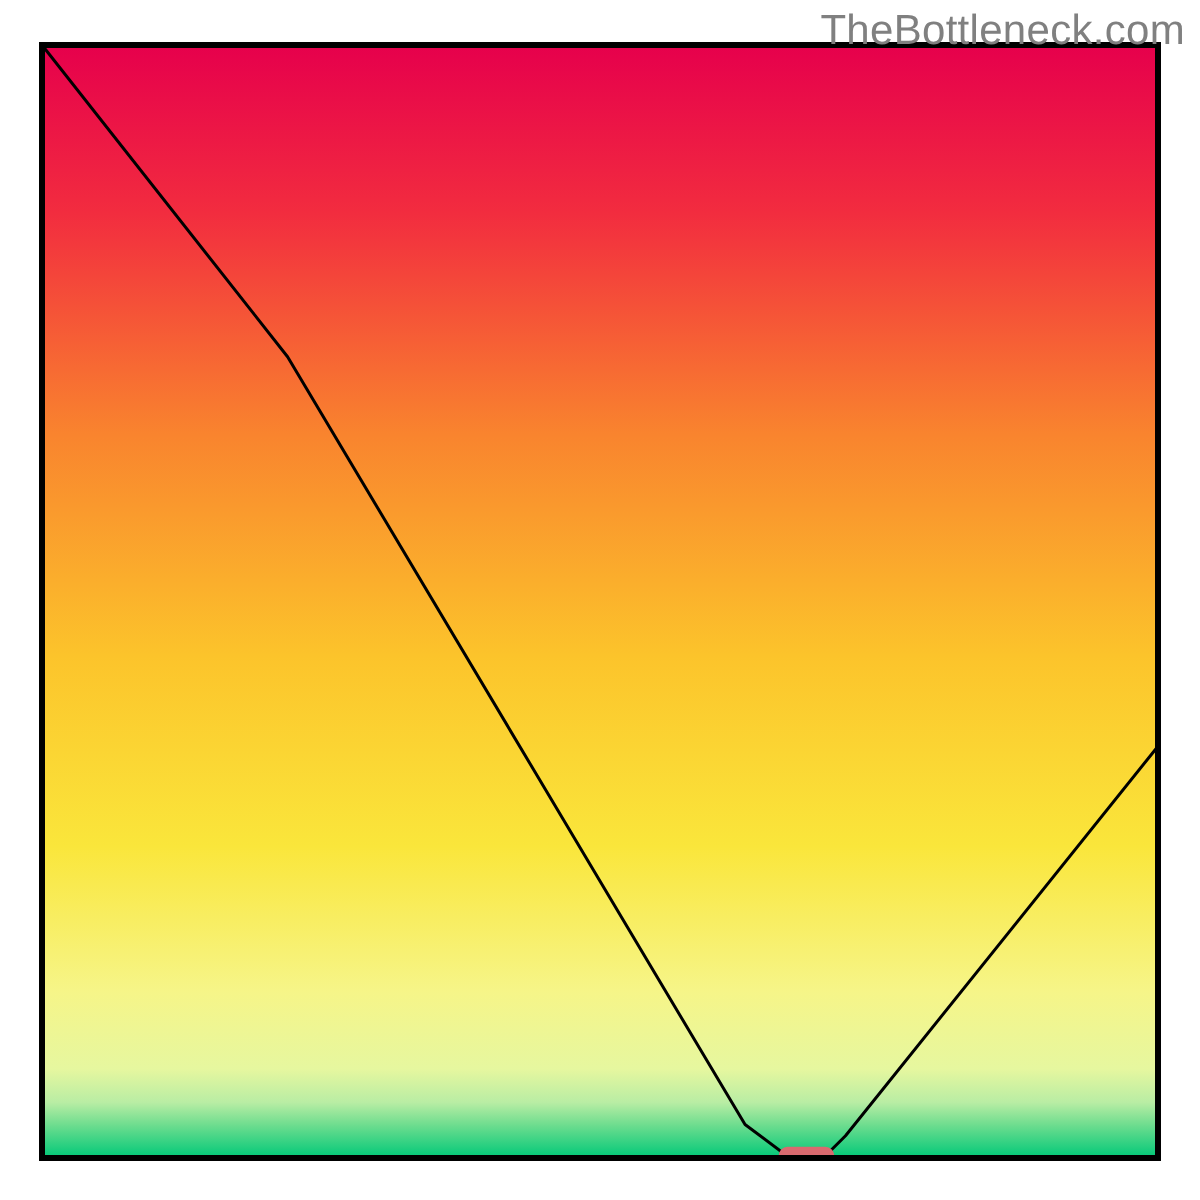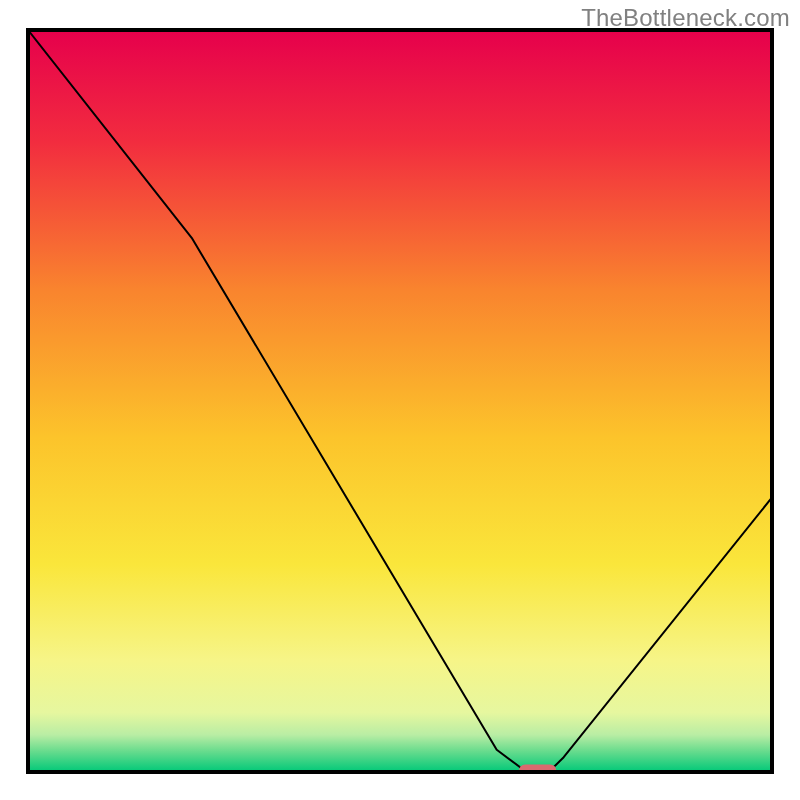--- a/index.html
+++ b/index.html
@@ -12,21 +12,21 @@
   }
   .wrap {
     position: relative;
     width: 800px;
     height: 800px;
   }
   .watermark {
     position: absolute;
     top: 4px;
     right: 10px;
-    font-size: 24px;
+    font-size: 28px;
     color: #808080;
     letter-spacing: 0.2px;
   }
   svg {
     display: block;
   }
 </style>
 </head>
 <body>
 

